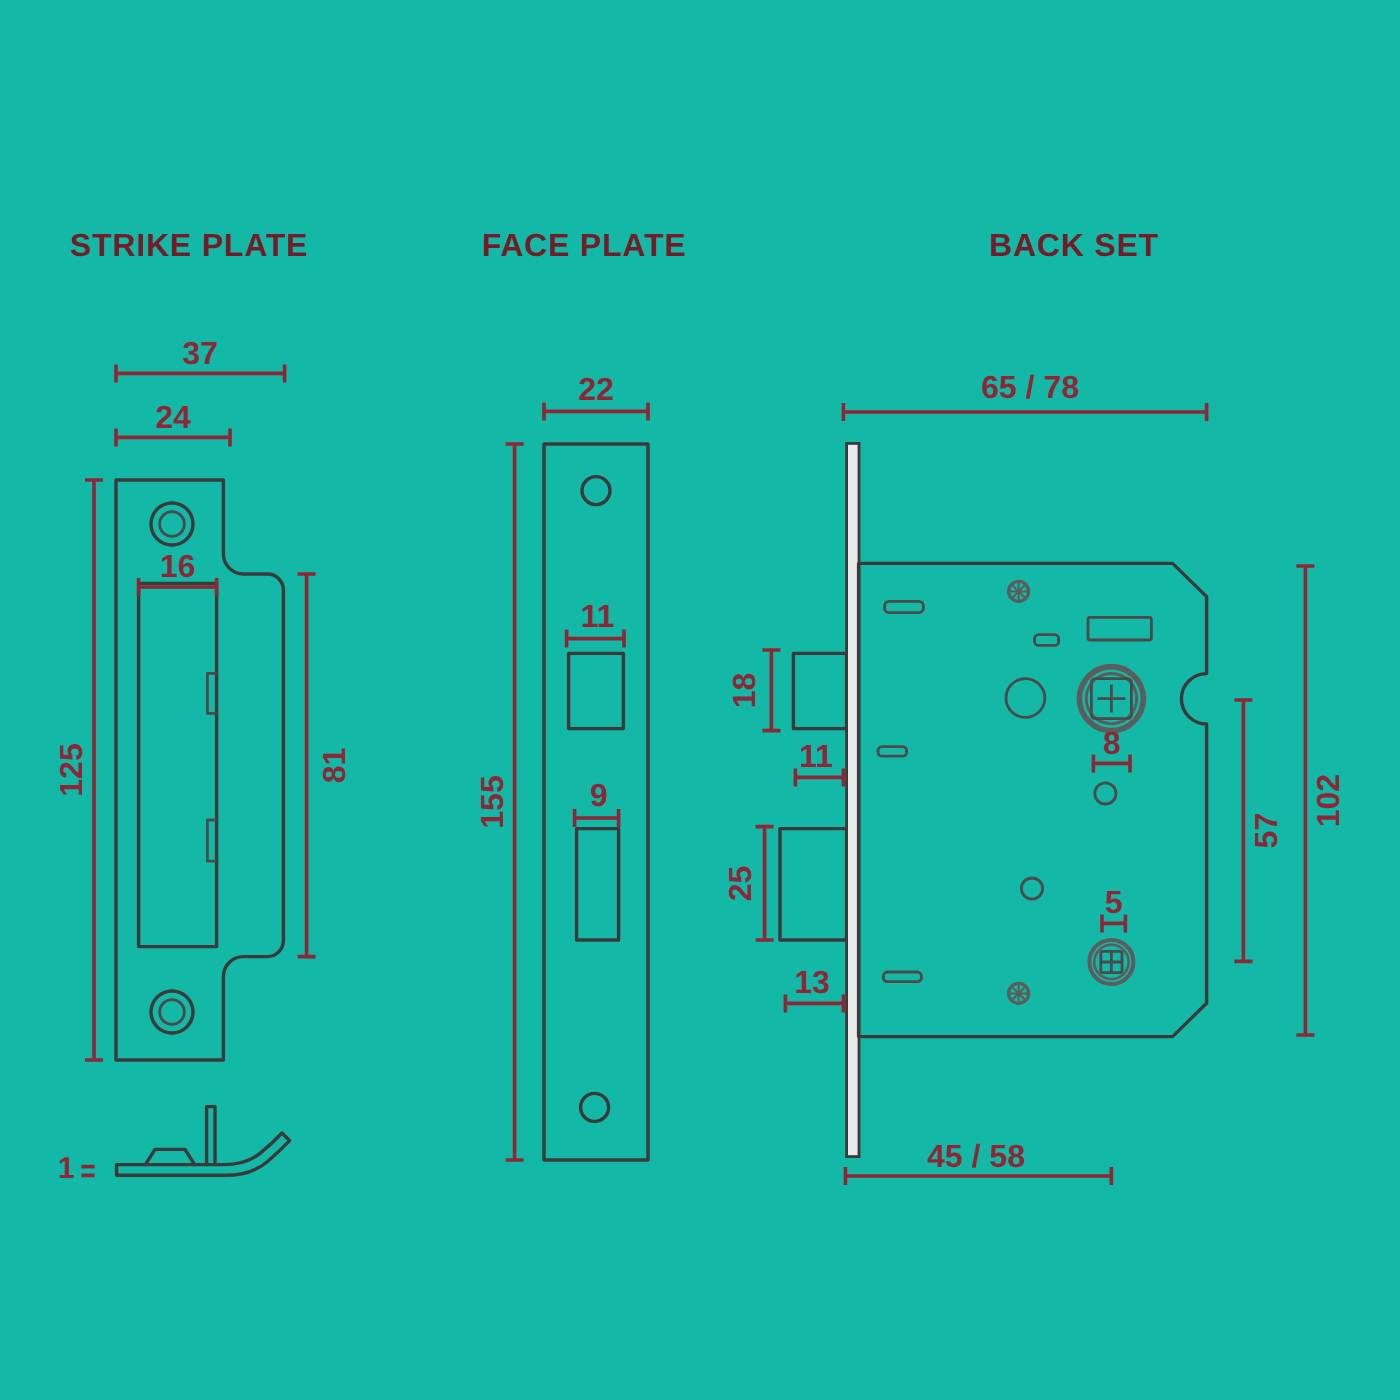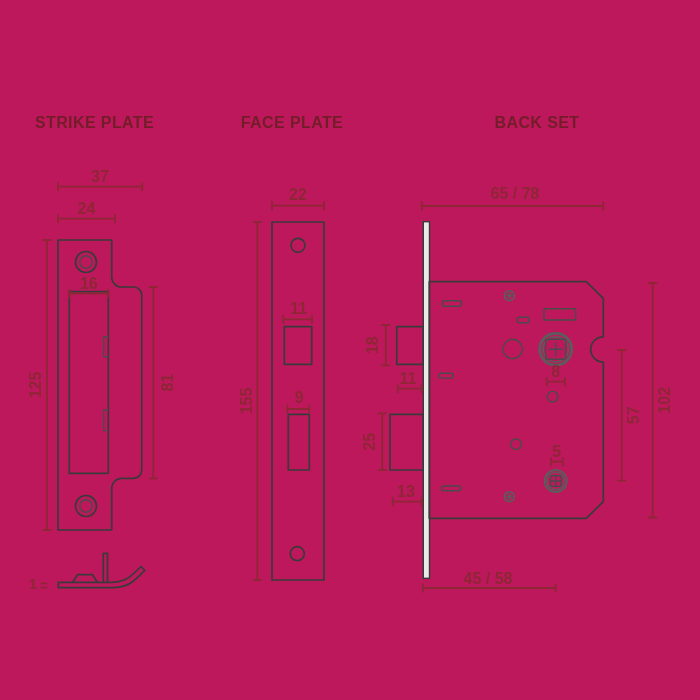--- a/index.html
+++ b/index.html
@@ -1,16 +1,16 @@
 <!DOCTYPE html>
 <html><head>
 <meta charset="utf-8">
 <style>
   html,body{margin:0;padding:0;background:#ffffff;}
-  .canvas{position:relative;width:700px;height:700px;background:#be185d;overflow:hidden;
+  .canvas{position:relative;width:700px;height:700px;background:#14b8a6;overflow:hidden;
           font-family:"Liberation Sans", sans-serif;}
   svg{position:absolute;left:0;top:0;}
   .outline{fill:none;stroke:#3a3a3a;stroke-width:1.7;stroke-linejoin:round;stroke-linecap:round;}
   .detail{fill:none;stroke:#4a4a4a;stroke-width:1.4;stroke-linejoin:round;}
   .ring{fill:none;stroke:#5c5c5c;}
   .dimline{fill:none;stroke:#8e2636;stroke-width:1.8;stroke-linecap:butt;}
   .dimlabel{fill:#8e2636;font-family:"Liberation Sans", sans-serif;font-size:16px;font-weight:700;
             text-anchor:middle;}
   .dimlabel.small{font-size:15px;}
   .title{fill:#731d29;font-family:"Liberation Sans", sans-serif;font-size:16px;font-weight:700;

